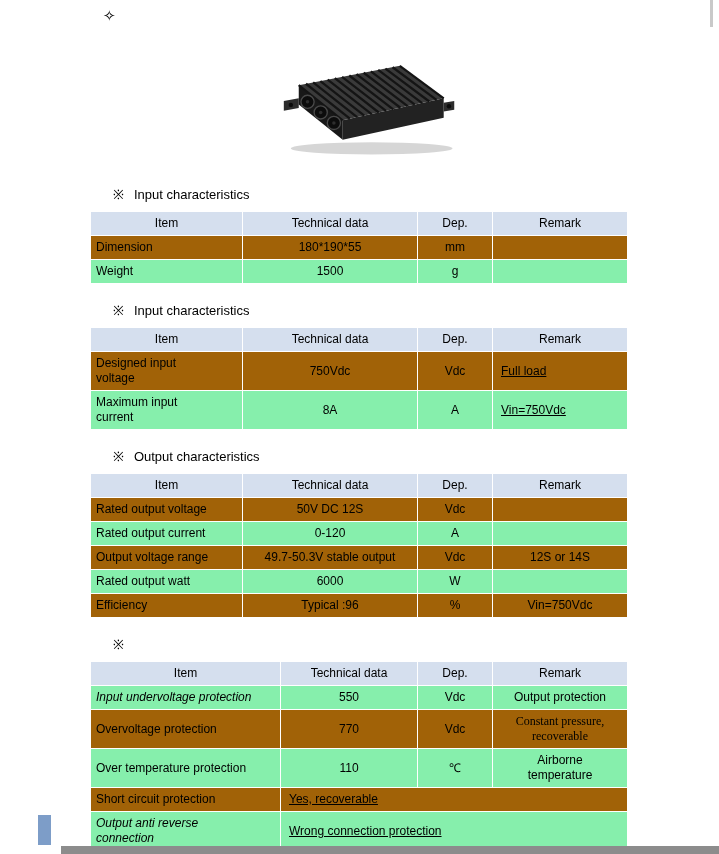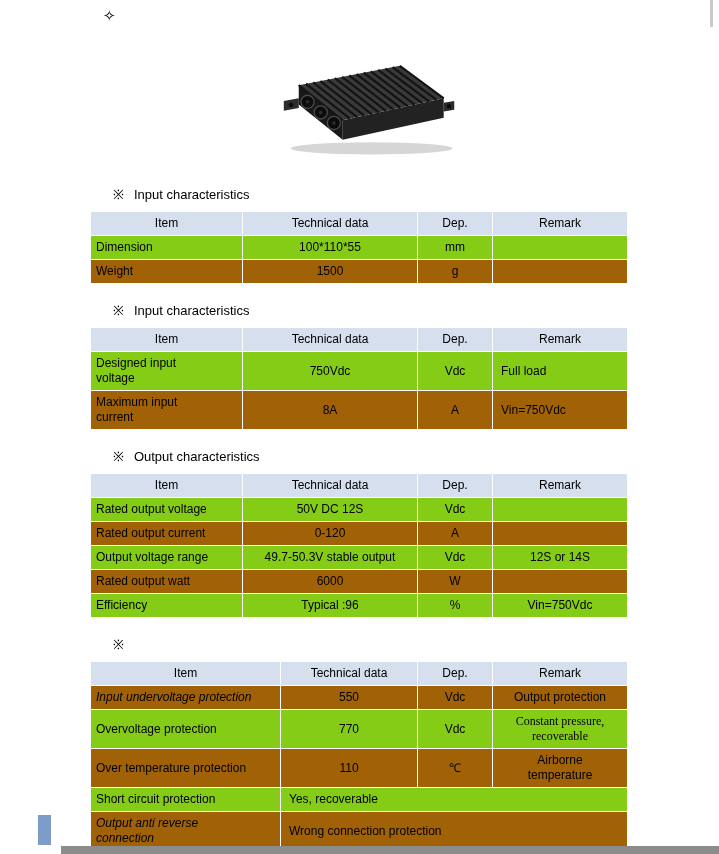--- a/index.html
+++ b/index.html
@@ -43,23 +43,23 @@
     border: 1px solid #ffffff;
     padding: 4px 4px;
     line-height: 15px;
     font-weight: 400;
     vertical-align: middle;
     overflow: hidden;
   }
   .spec-table th { background: #d5dfee; text-align: center; }
   td.item { text-align: left; padding-left: 5px; }
   td.c { text-align: center; }
-  td.left { text-align: left; padding-left: 8px; }
-  tr.blue td { background: #84cc16; }
-  tr.gray td { background: #a16207; }
+  td.left { text-align: left; padding-left: 8px; text-decoration: underline; }
+  tr.blue td { background: #a16207; }
+  tr.gray td { background: #86efac; }
   .maxw90  { display: inline-block; max-width: 90px; }
   .maxw120 { display: inline-block; max-width: 120px; }
   .maxw140 { display: inline-block; max-width: 140px; font-family: Liberation Serif, serif; }
   .maxw160 { display: inline-block; max-width: 160px; font-style: italic; }
   .nowrap { white-space: nowrap; }
   .bottom-strip {
     position: absolute; left: 61px; right: 0; bottom: 0;
     height: 8px; background: #8c8c8c;
   }
   .page-marker {
@@ -133,21 +133,21 @@
       <tr>
         <th>Item</th>
         <th>Technical data</th>
         <th>Dep.</th>
         <th>Remark</th>
       </tr>
     </thead>
     <tbody>
       <tr class="blue">
         <td class="item">Dimension</td>
-        <td class="c">100*110*55</td>
+        <td class="c">180*190*55</td>
         <td class="c">mm</td>
         <td class="c"></td>
       </tr>
       <tr class="gray">
         <td class="item">Weight</td>
         <td class="c">1500</td>
         <td class="c">g</td>
         <td class="c"></td>
       </tr>
     </tbody>

